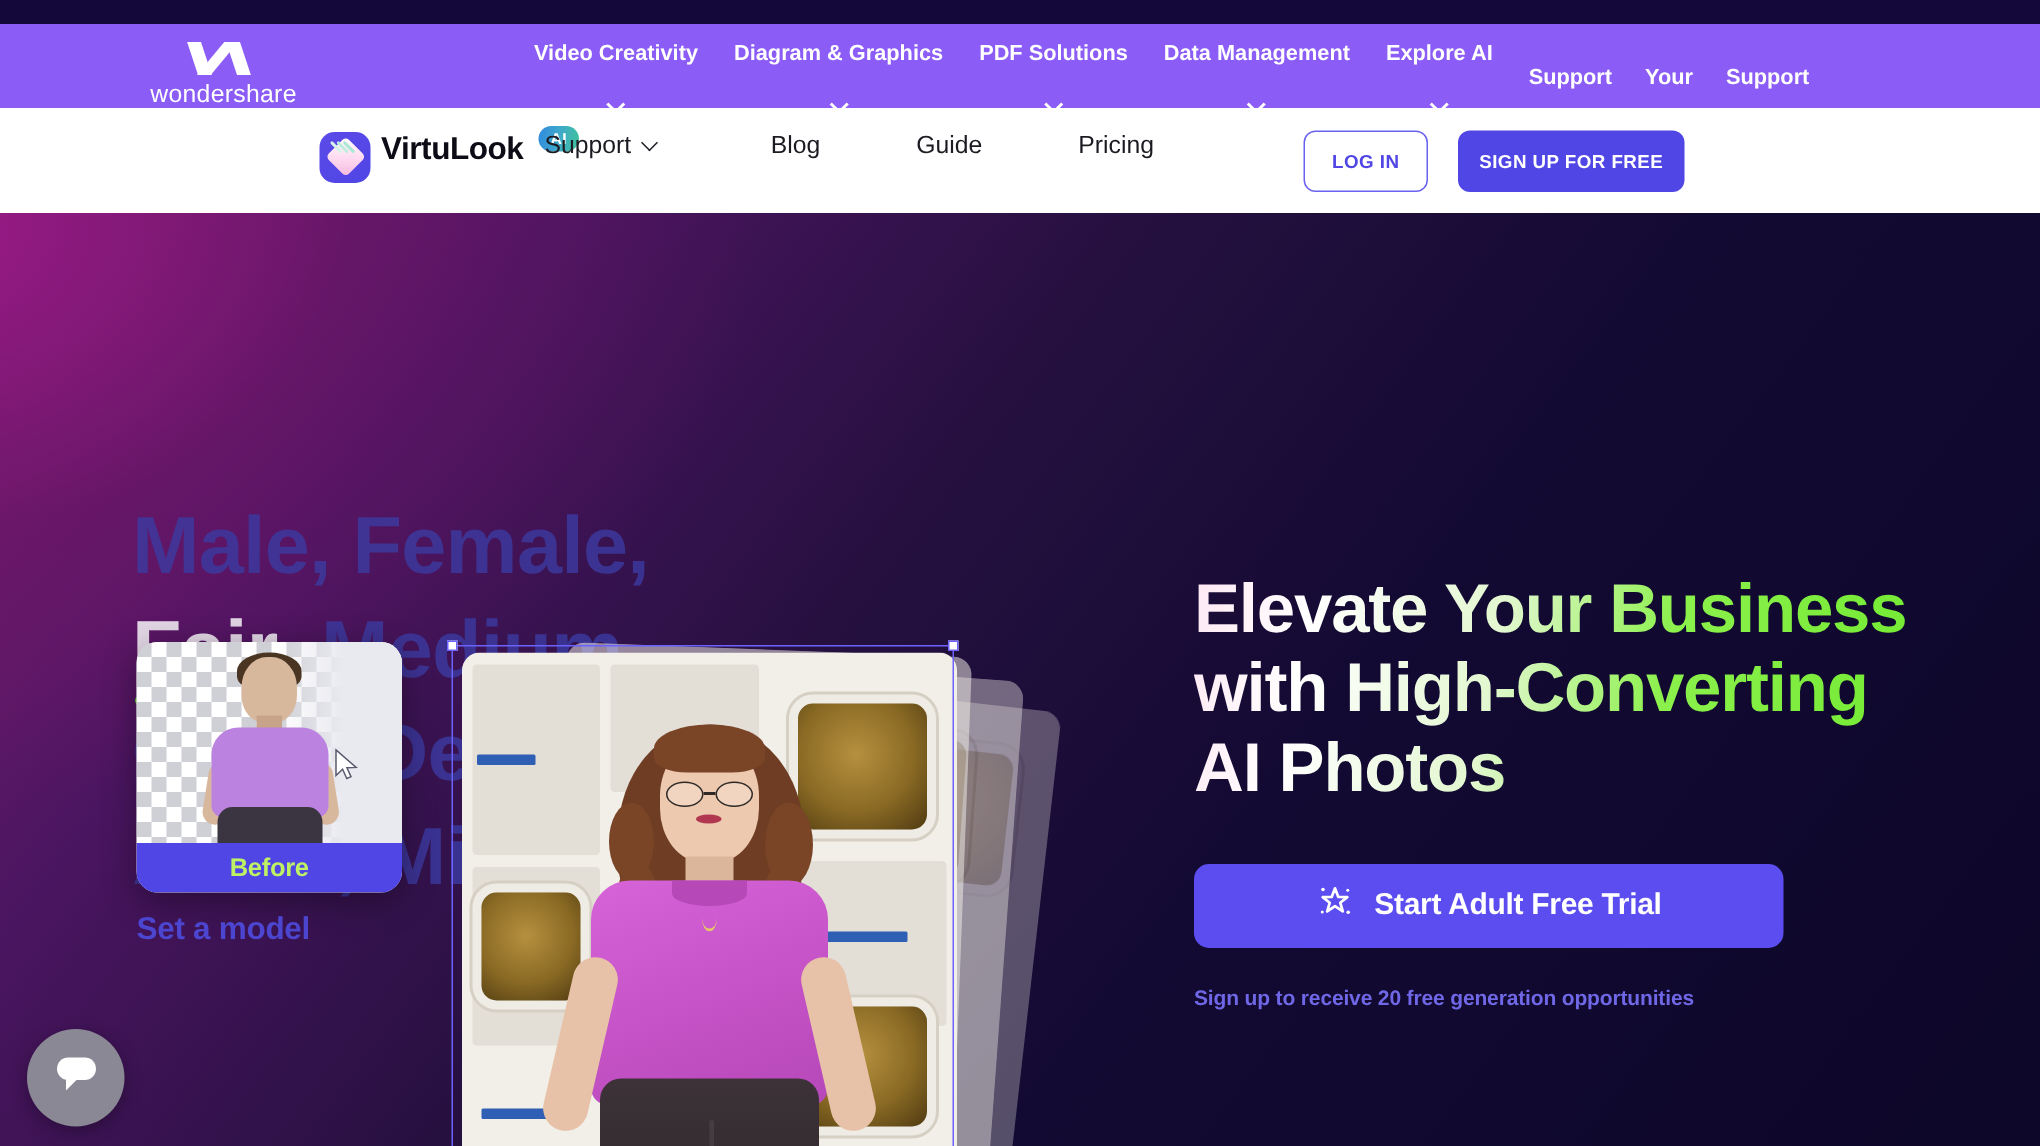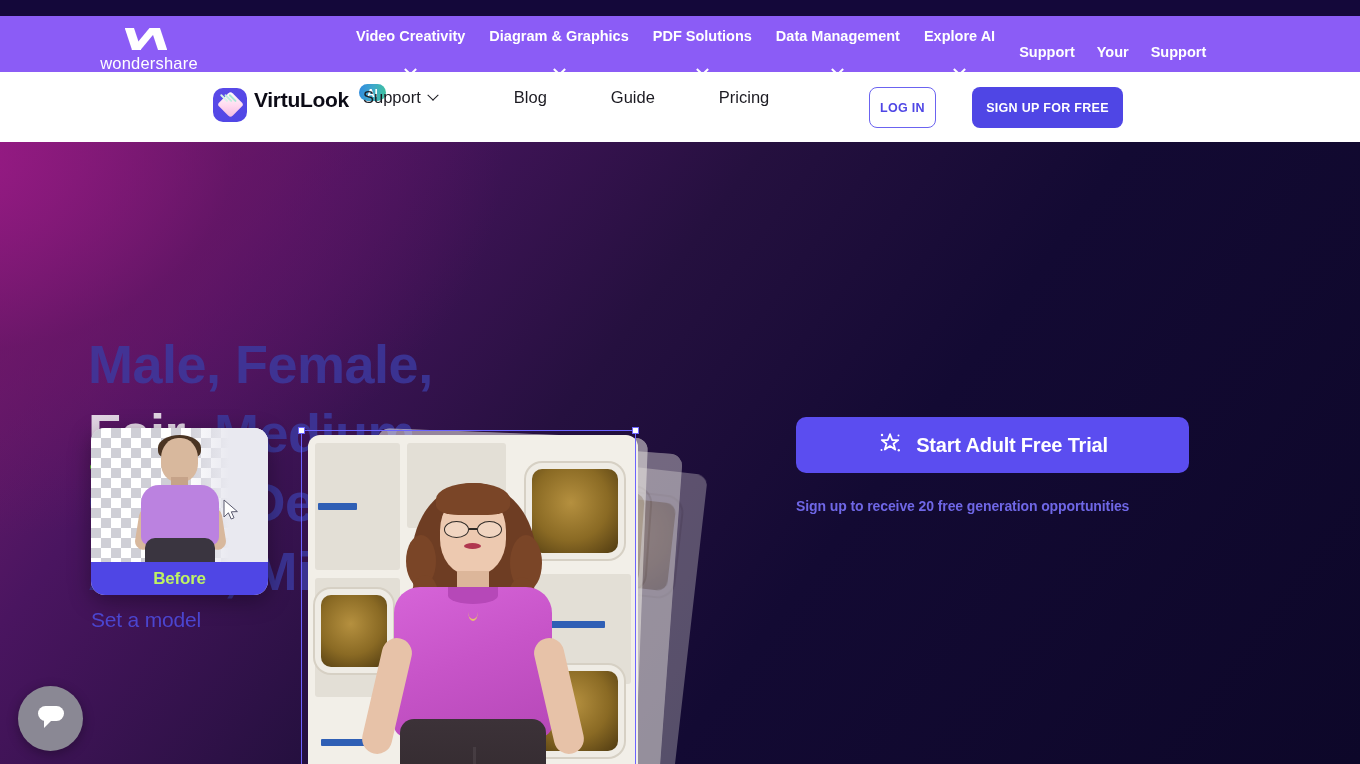--- a/index.html
+++ b/index.html
@@ -80,21 +80,21 @@
     display:flex; align-items:center; gap:8px;
   }
   .vl-chev {
     display:inline-block; width:8px; height:8px;
     border-right:1.8px solid #1c1b22; border-bottom:1.8px solid #1c1b22;
     transform:rotate(45deg) translate(-2px,-2px);
   }
   .vl-nav .sp1 { width:77px; } .vl-nav .sp2 { width:64px; } .vl-nav .sp3 { width:64px; }
 
   .btn-login {
-    position:absolute; left:869px; top:87px; width:67px; height:41px;
+    position:absolute; left:869px; top:87px; width:83px; height:41px;
     border:1.3px solid #6b63f0; border-radius:8px; background:#fff;
     color:#4f46e5; font-size:12.5px; font-weight:700; letter-spacing:.3px;
     display:flex; align-items:center; justify-content:center; cursor:pointer;
   }
   .btn-signup {
     position:absolute; left:972px; top:87px; width:151px; height:41px;
     border-radius:8px; background:#4f46e5; border:none;
     color:#fff; font-size:12.5px; font-weight:700; letter-spacing:.3px;
     display:flex; align-items:center; justify-content:center; cursor:pointer;
   }
@@ -164,21 +164,21 @@
   .bc-cursor { position:absolute; left:132px; top:71px; width:17px; height:22px; }
   .bc-cursor svg { display:block; }
   .bc-label {
     position:absolute; left:0; bottom:0; width:100%; height:33px;
     background:#4f46e5; color:#bef264; font-size:17px; font-weight:700;
     display:flex; align-items:center; justify-content:center;
     letter-spacing:-.2px;
   }
   .setmodel {
     position:absolute; left:91px; top:466px;
-    color:#4b45cf; font-size:21px; font-weight:400; letter-spacing:-.2px;
+    color:#4b45cf; font-size:21px; font-weight:700; letter-spacing:-.2px;
   }
 
   
   .fan { position:absolute; left:300px; top:285px; width:480px; height:480px; }
   .fan-card {
     position:absolute; border-radius:12px; overflow:hidden;
     background:#cfc9cd;
   }
   .laundry {
     position:absolute; inset:0;
@@ -487,20 +487,25 @@
       <svg width="17" height="22" viewBox="0 0 17 22">
         <path d="M1 1 L1 18 L5.4 13.8 L8.2 20 L11 18.8 L8.3 12.8 L14.4 12.6 Z" fill="#ffffff" stroke="#5a5a6e" stroke-width="1"></path>
       </svg>
     </div>
     <div class="bc-label">Before</div>
   </div>
 
   <div class="setmodel">Set a model</div>
 
   <div class="copy">
+    <h1 class="headline">
+      <span>Elevate Your Business</span><br>
+      <span>with High-Converting</span><br>
+      <span>AI Photos</span>
+    </h1>
 
 
     <button class="cta">
       <span>
         <svg width="26" height="26" viewBox="0 0 26 26">
           <path d="M13 4.2 L15.2 10 L21.2 10.1 L16.5 13.8 L18.2 19.6 L13 16.1 L7.8 19.6 L9.5 13.8 L4.8 10.1 L10.8 10 Z" fill="none" stroke="#ffffff" stroke-width="1.8" stroke-linejoin="round"></path>
           <circle cx="5" cy="5" r="1.2" fill="#fff"></circle>
           <circle cx="21.5" cy="5.5" r="1" fill="#fff"></circle>
           <circle cx="4.5" cy="20" r="1" fill="#fff"></circle>
           <circle cx="21.8" cy="20.2" r="1.2" fill="#fff"></circle>

